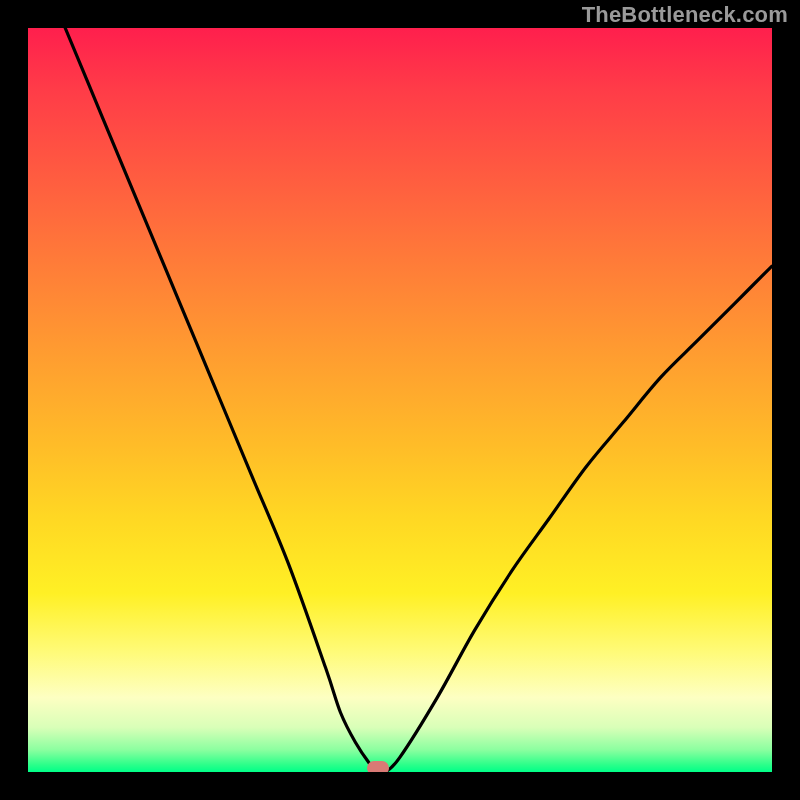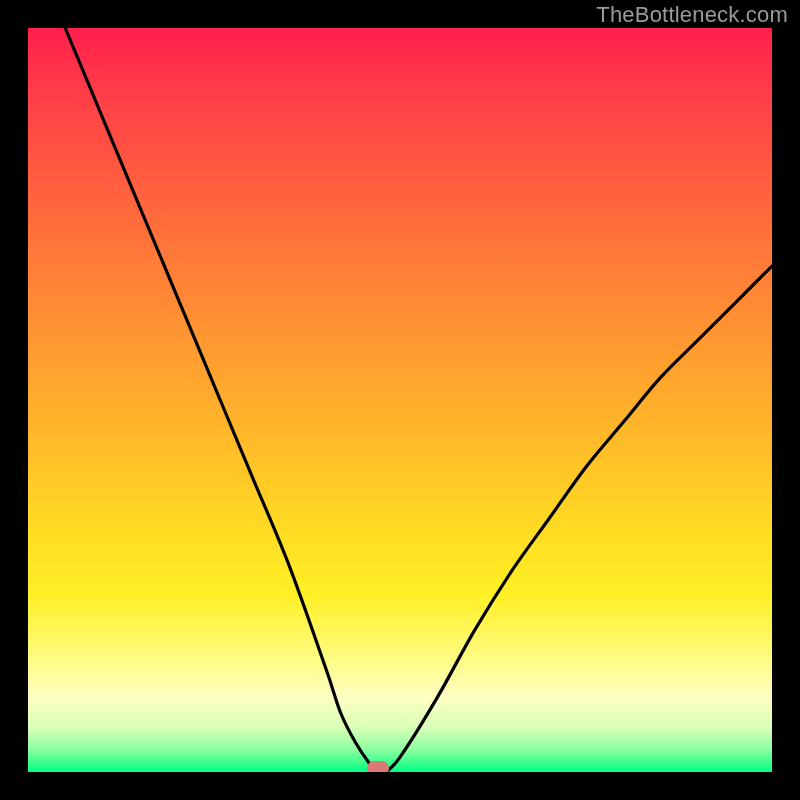--- a/index.html
+++ b/index.html
@@ -17,21 +17,21 @@
     top: 0;
     width: 800px;
     height: 800px;
     background: #000;
   }
   .watermark {
     position: absolute;
     top: 2px;
     right: 12px;
     color: #9a9a9a;
-    font-weight: 400;
+    font-weight: 700;
     font-size: 22px;
     letter-spacing: 0.2px;
     user-select: none;
   }
   
   .plot {
     position: absolute;
     left: 28px;
     top: 28px;
     width: 744px;

